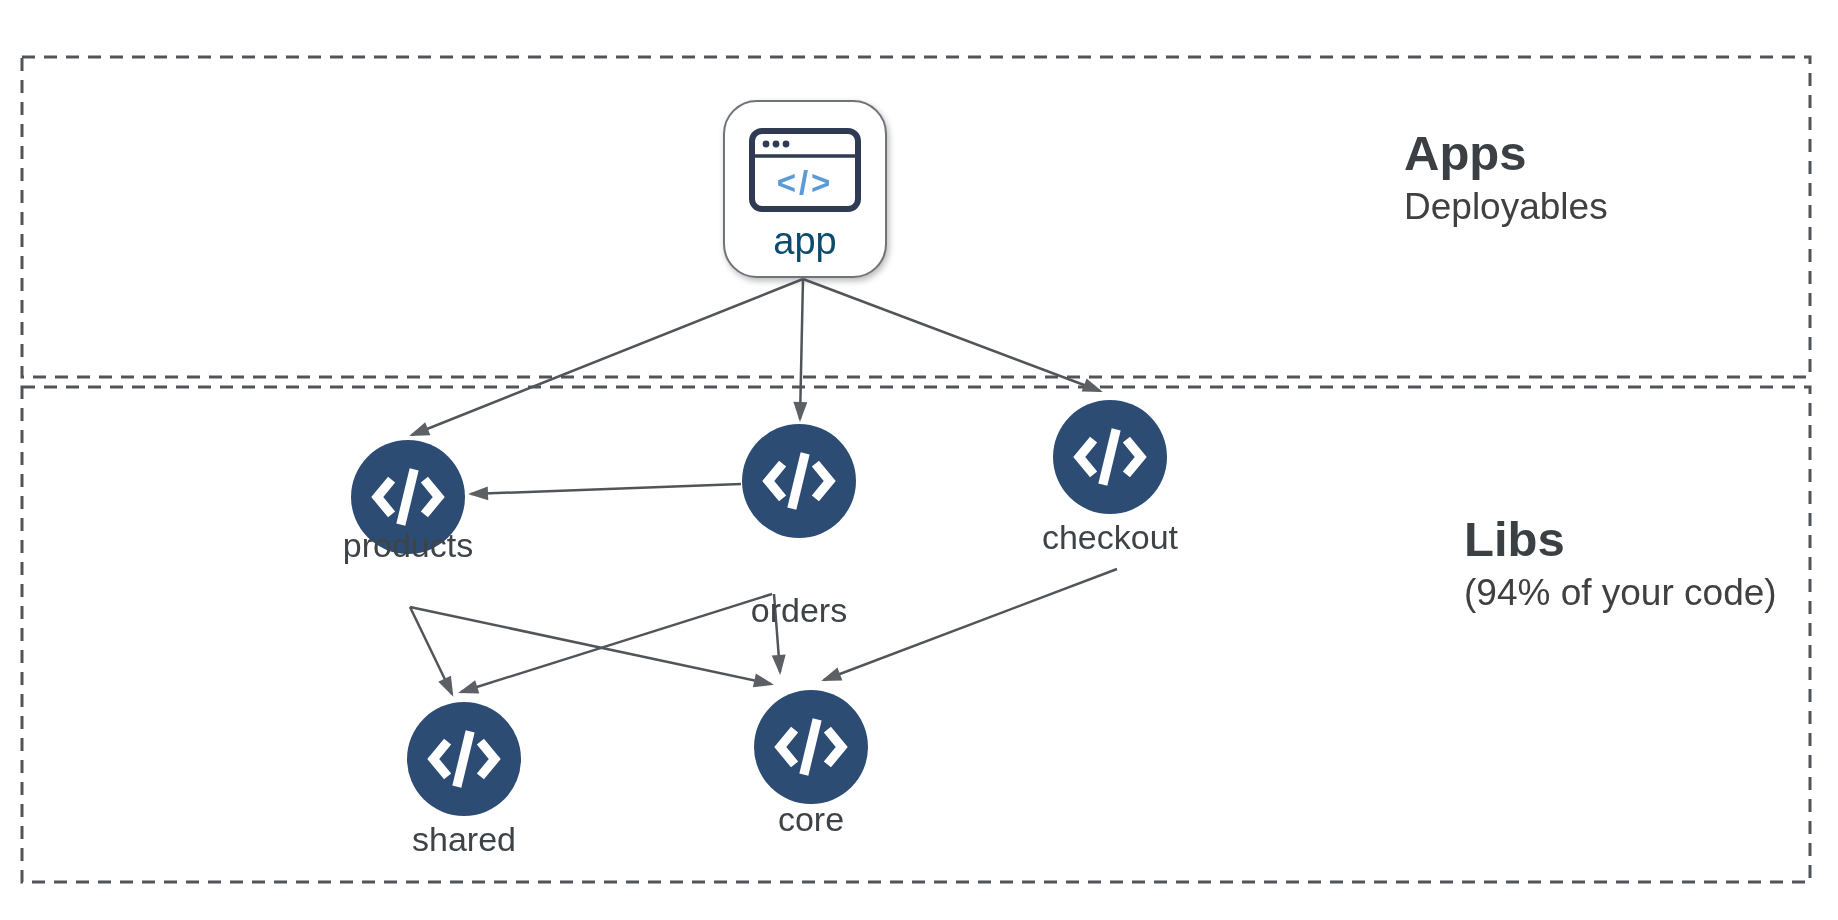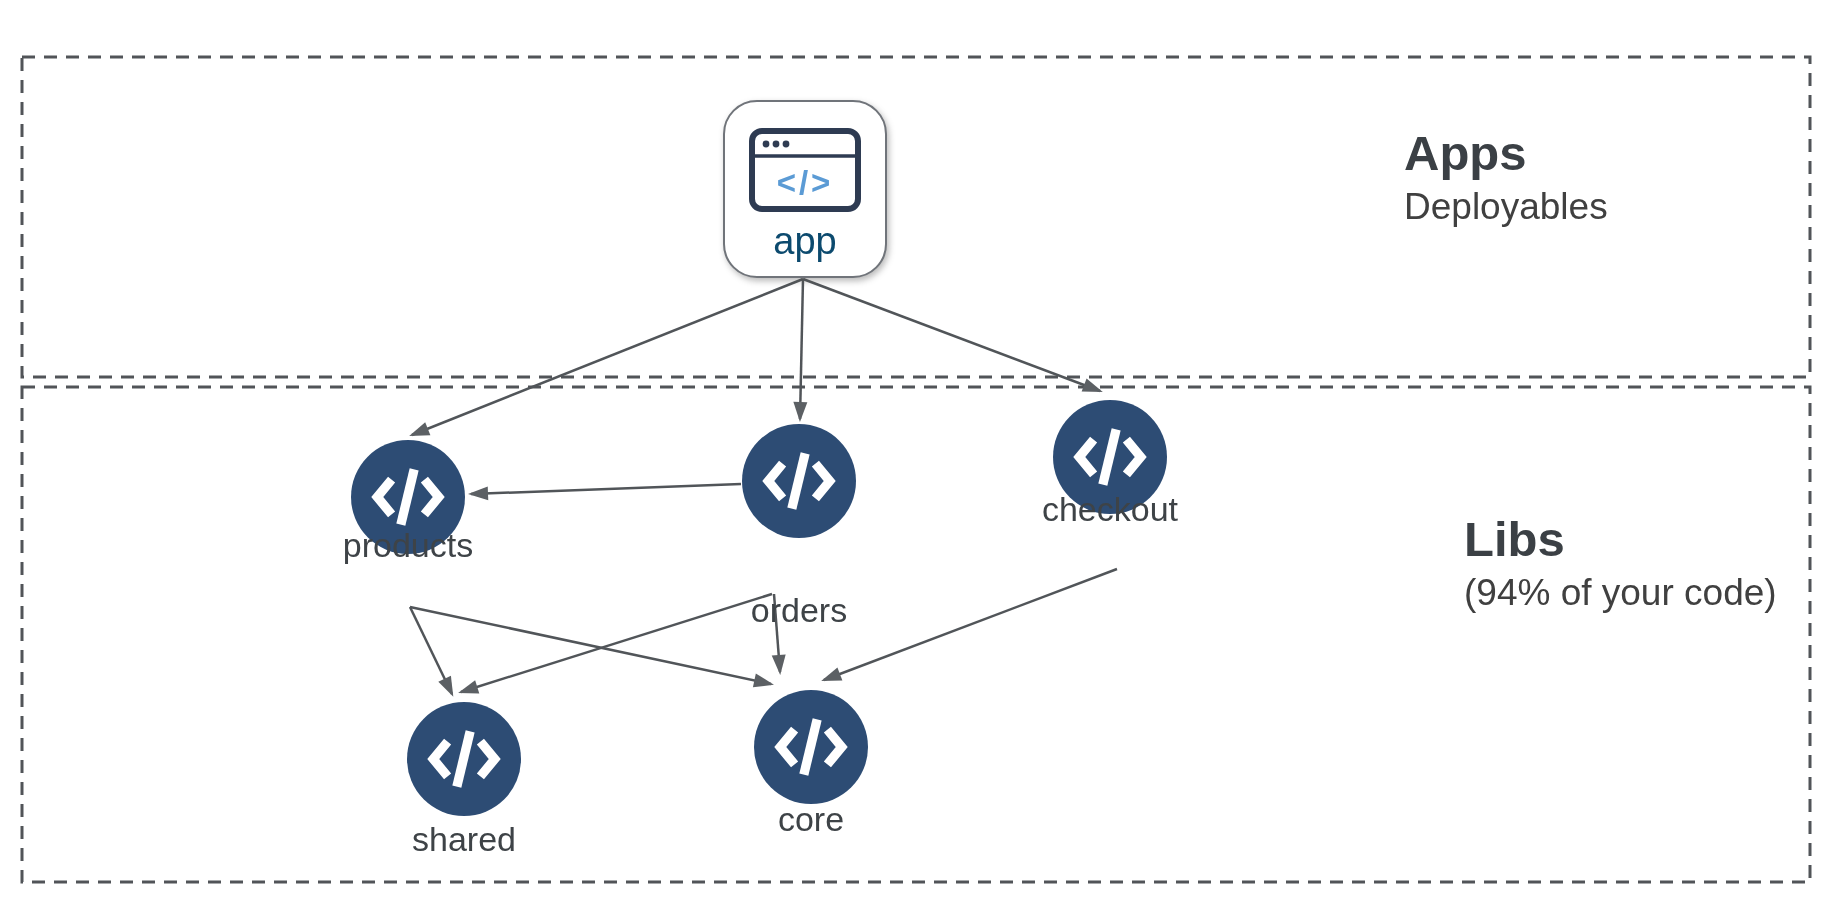--- a/index.html
+++ b/index.html
@@ -72,21 +72,21 @@
     position: absolute;
     width: 240px;
     text-align: center;
     font-size: 34px;
     color: #3e4347;
     line-height: 1;
     z-index: 2;
   }
   .label-products { left: 288px; top: 528px; }
   .label-orders   { left: 679px; top: 546px; margin-top: 47px; }
-  .label-checkout { left: 990px; top: 492px; }
+  .label-checkout { left: 990px; top: 520px; }
   .label-shared   { left: 344px; top: 822px; }
   .label-core     { left: 691px; top: 802px; }
   
   .section-heading { position: absolute; z-index: 2; }
   .heading-apps { left: 1404px; top: 126px; }
   .heading-libs { left: 1464px; top: 512px; }
   .section-title {
     font-size: 49px;
     font-weight: bold;
     color: #3b4045;

